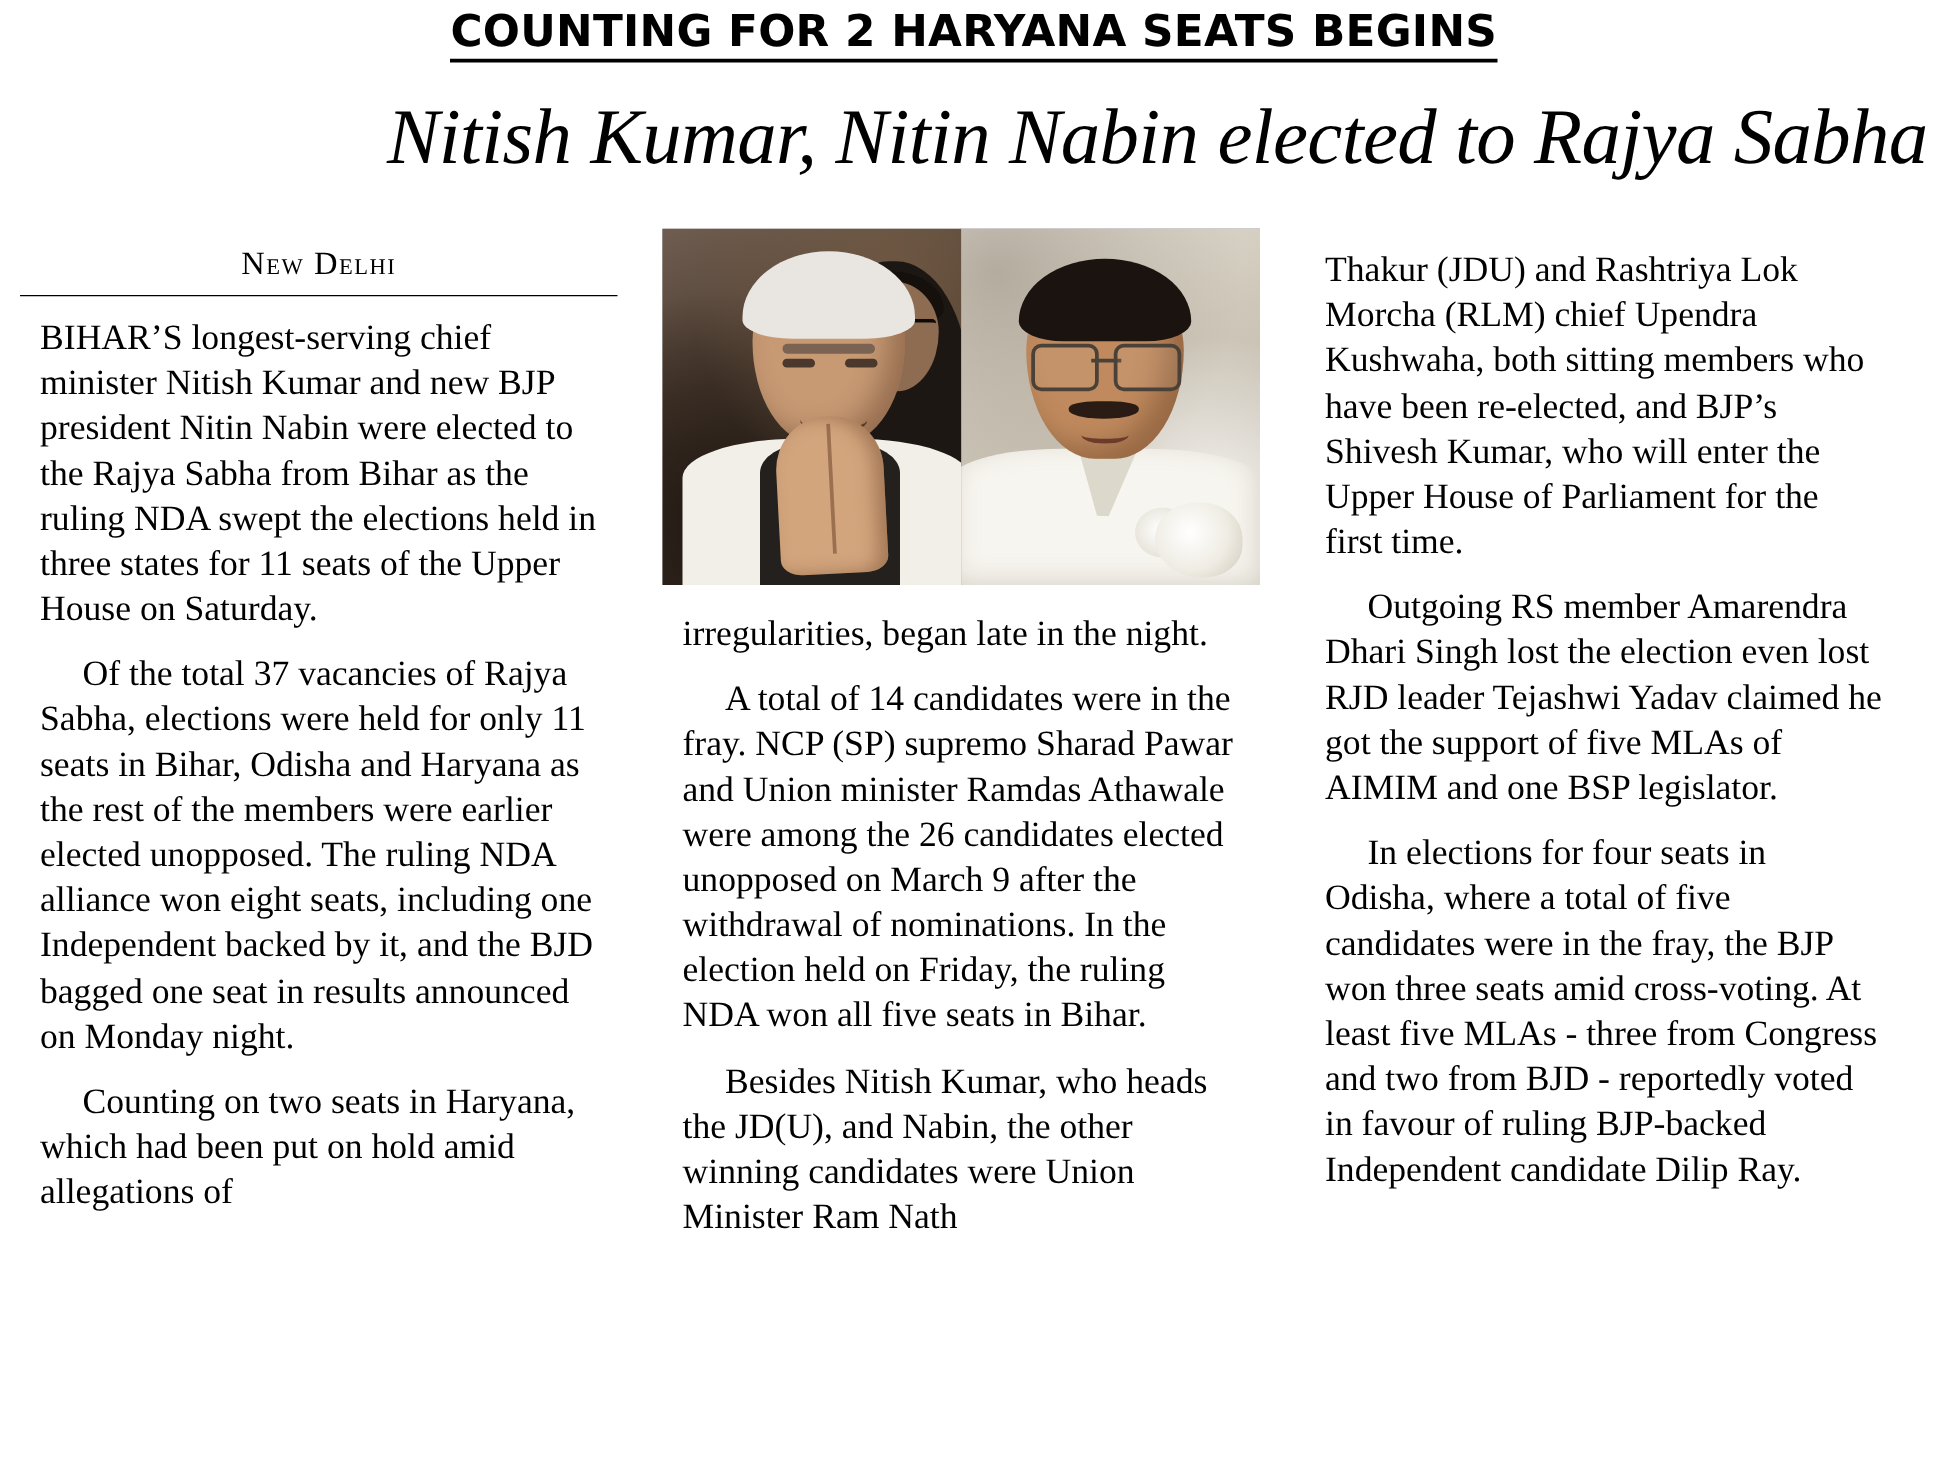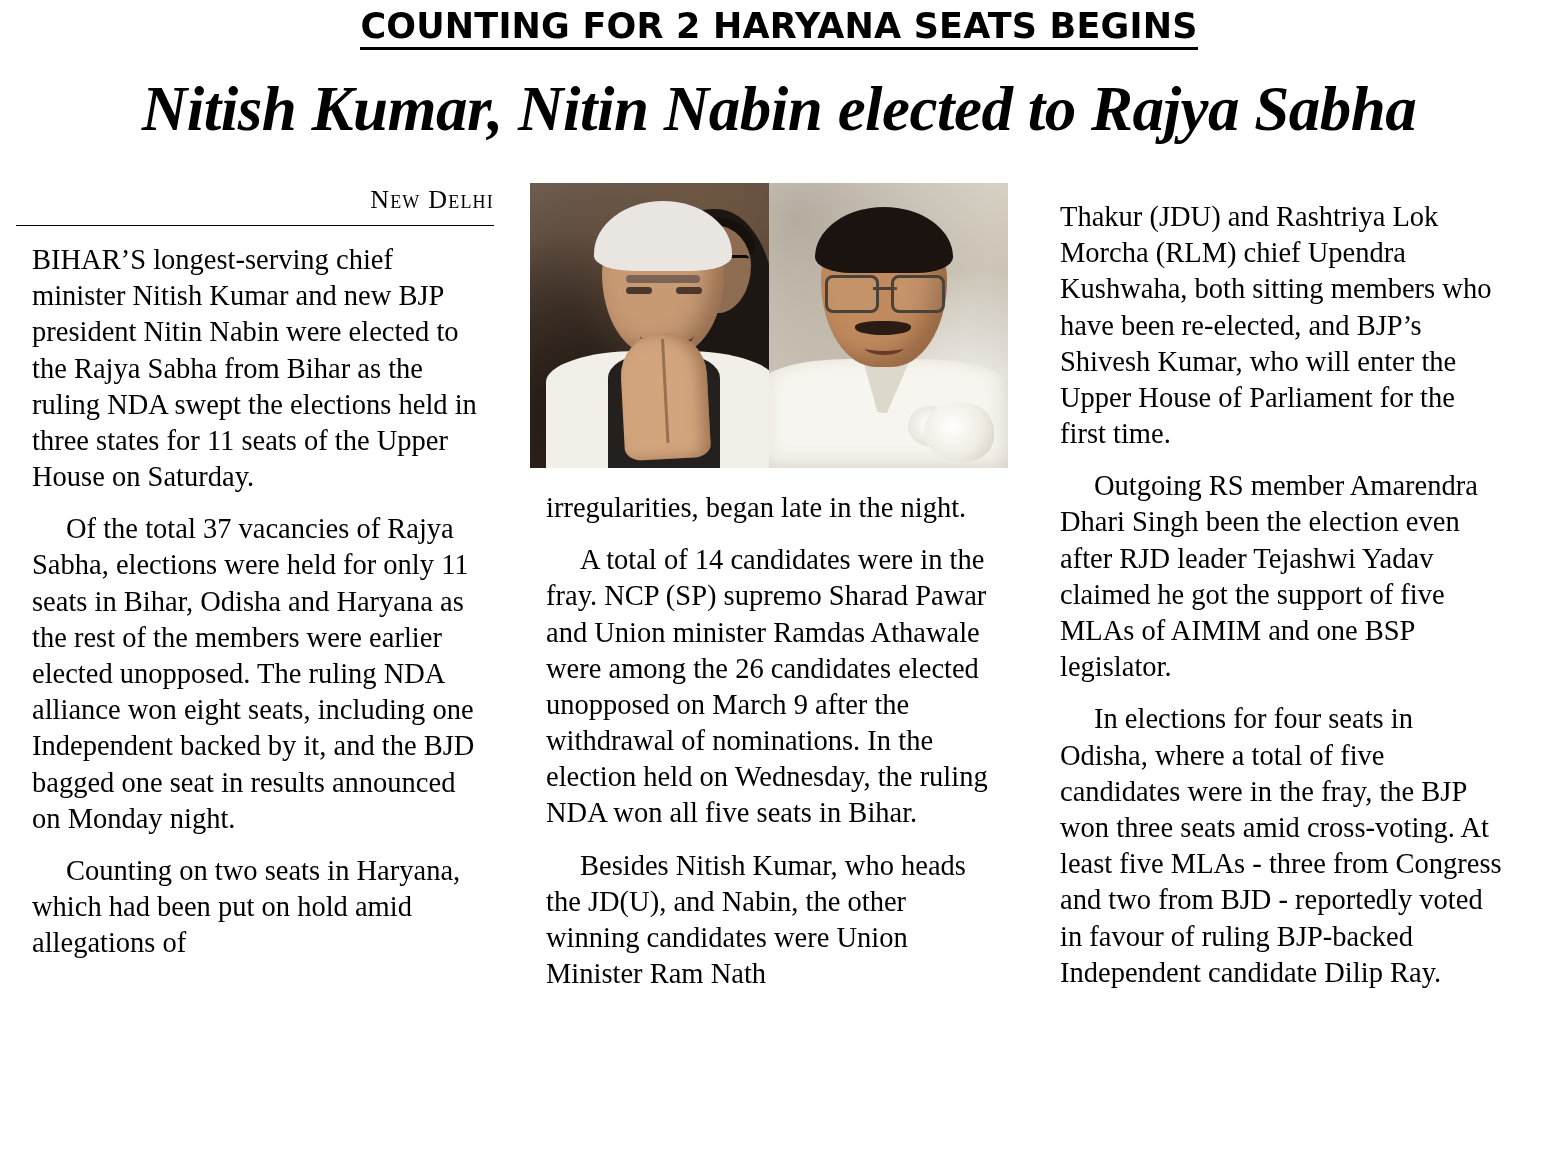--- a/index.html
+++ b/index.html
@@ -29,41 +29,42 @@
     letter-spacing: 0.2px;
     padding-top: 8px;
     line-height: 1.05;
   }
   .kicker span {
     border-bottom: 3px solid #000;
     padding-bottom: 2px;
     display: inline-block;
   }
   .headline {
-    text-align: center;
+    text-align: right;
     font-family: "Liberation Serif", serif;
     font-style: italic;
-    font-weight: bold;
+    font-weight: normal;
     font-size: 63px;
     line-height: 1.0;
     margin-top: 28px;
     letter-spacing: -0.5px;
     white-space: nowrap;
   }
   .columns {
     display: flex;
     margin-top: 26px;
     gap: 36px;
   }
   .col {
     width: 478px;
     flex: 0 0 478px;
   }
   .dateline-wrap {
-    text-align: right;
+    text-align: center;
+    margin-top: 11px;
   }
   .dateline {
     font-family: "Liberation Serif", serif;
     font-size: 26px;
     font-variant: small-caps;
     letter-spacing: 1.2px;
     padding-top: 2px;
   }
   .rule {
     border-bottom: 1.5px solid #000;
@@ -396,24 +397,24 @@
             <div class="bridge"></div>
             <div class="lens r"></div>
           </div>
           <div class="moustache"></div>
           <div class="mouth"></div>
           <div class="flower2"></div>
           <div class="flower"></div>
         </div>
       </div>
       <p class="body">irregularities, began late in the night.</p>
-      <p class="body indent">A total of 14 candidates were in the fray. NCP (SP) supremo Sharad Pawar and Union minister Ramdas Athawale were among the 26 candidates elected unopposed on March 9 after the withdrawal of nominations. In the election held on Wednesday, the ruling NDA won all five seats in Bihar.</p>
+      <p class="body indent">A total of 14 candidates were in the fray. NCP (SP) supremo Sharad Pawar and Union minister Ramdas Athawale were among the 26 candidates elected unopposed on March 9 after the withdrawal of nominations. In the election held on Friday, the ruling NDA won all five seats in Bihar.</p>
       <p class="body indent">Besides Nitish Kumar, who heads the JD(U), and Nabin, the other winning candidates were Union Minister Ram Nath</p>
     </div>
 
     <div class="col col-3">
       <p class="body">Thakur (JDU) and Rashtriya Lok Morcha (RLM) chief Upendra Kushwaha, both sitting members who have been re-elected, and BJP’s Shivesh Kumar, who will enter the Upper House of Parliament for the first time.</p>
-      <p class="body indent">Outgoing RS member Amarendra Dhari Singh been the election even after RJD leader Tejashwi Yadav claimed he got the support of five MLAs of AIMIM and one BSP legislator.</p>
+      <p class="body indent">Outgoing RS member Amarendra Dhari Singh lost the election even lost RJD leader Tejashwi Yadav claimed he got the support of five MLAs of AIMIM and one BSP legislator.</p>
       <p class="body indent">In elections for four seats in Odisha, where a total of five candidates were in the fray, the BJP won three seats amid cross-voting. At least five MLAs - three from Congress and two from BJD - reportedly voted in favour of ruling BJP-backed Independent candidate Dilip Ray.</p>
     </div>
 
   </div>
 </div>
 
 </body></html>

